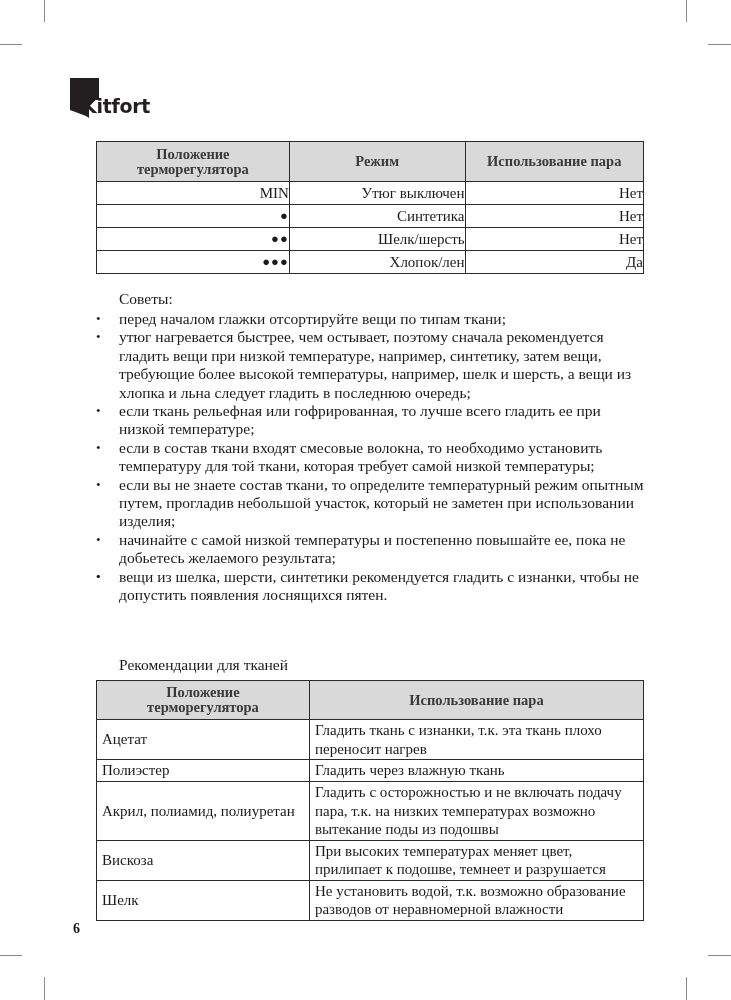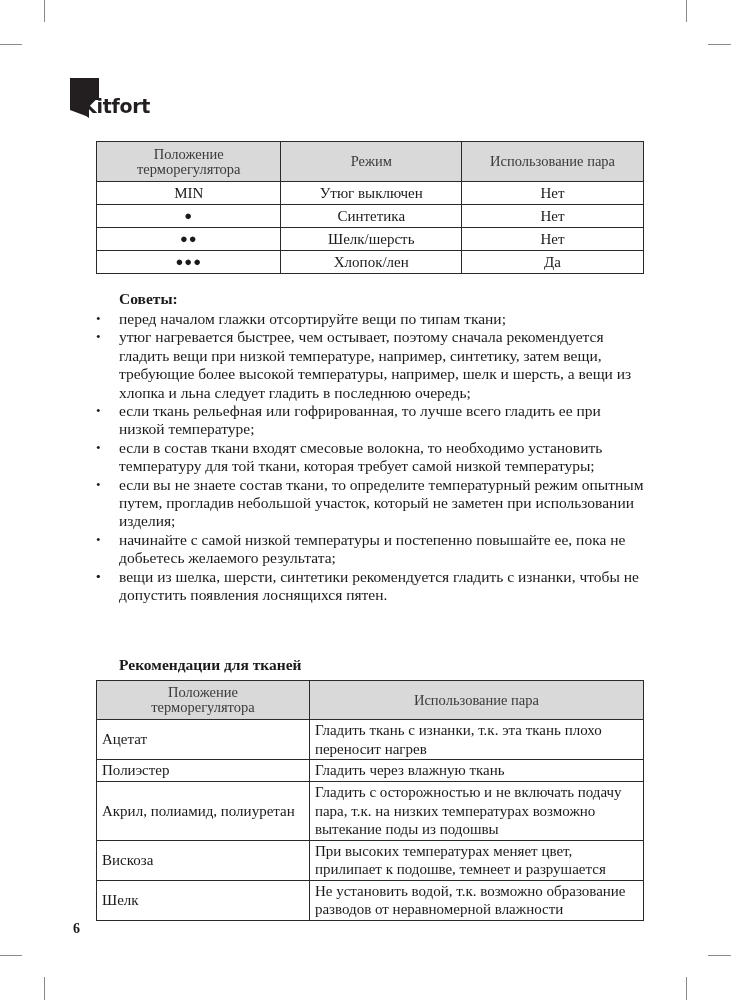--- a/index.html
+++ b/index.html
@@ -6,34 +6,34 @@
   body { width:731px; height:1000px; position:relative; overflow:hidden;
          font-family:"Liberation Serif","DejaVu Serif",serif; color:#1a1a1a; }
   .crop { position:absolute; background:#8a8a8a; }
   .logo { position:absolute; left:70px; top:78px; height:40px; }
   .logo-mark { position:absolute; left:0; top:0; }
   .logo-text { position:absolute; left:12px; top:17px; font-family:"DejaVu Sans","Liberation Sans",sans-serif;
                font-weight:bold; font-size:19px; letter-spacing:-0.3px; color:#231f20; white-space:nowrap; }
 
   table { border-collapse:collapse; position:absolute; font-size:15px; }
   td, th { border:1.5px solid #2a2a2a; padding:0; }
-  th { background:#d9d9d9; font-weight:normal; color:#3a3a3a; }
+  th { background:#d9d9d9; font-weight:bold; color:#3a3a3a; }
 
   #t1 { left:96px; top:141px; width:548px; }
   #t1 th { height:39px; line-height:15px; font-size:14.5px; text-align:center; }
-  #t1 td { height:22px; text-align:center; line-height:20px; }
+  #t1 td { height:22px; text-align:right; line-height:20px; }
   #t1 col.c1 { width:183px; } #t1 col.c2 { width:182px; } #t1 col.c3 { width:183px; }
   .dots { letter-spacing:1px; font-size:13px; }
 
-  .tips-title { position:absolute; left:119px; top:290px; font-weight:bold; font-size:15.5px; }
+  .tips-title { position:absolute; left:119px; top:290px; font-weight:normal; font-size:15.5px; }
   .tips { position:absolute; left:96px; top:310px; width:548px; font-size:15.5px; line-height:18.4px; }
   .tip { position:relative; padding-left:23px; }
   .tip .bullet { position:absolute; left:0; top:0; font-size:13px; }
 
-  .rec-title { position:absolute; left:119px; top:656px; font-weight:bold; font-size:15.5px; }
+  .rec-title { position:absolute; left:119px; top:656px; font-weight:normal; font-size:15.5px; }
 
   #t2 { left:96px; top:680px; width:548px; }
   #t2 col.c1 { width:213px; } #t2 col.c2 { width:335px; }
   #t2 th { height:38px; text-align:center; font-size:14.5px; line-height:15px; }
   #t2 td { text-align:left; padding:1px 5px; line-height:18.5px; font-size:15px; vertical-align:middle; }
 
   .page-num { position:absolute; left:73px; top:921px; font-weight:bold; font-size:14px; }
 </style>
 </head>
 <body>

